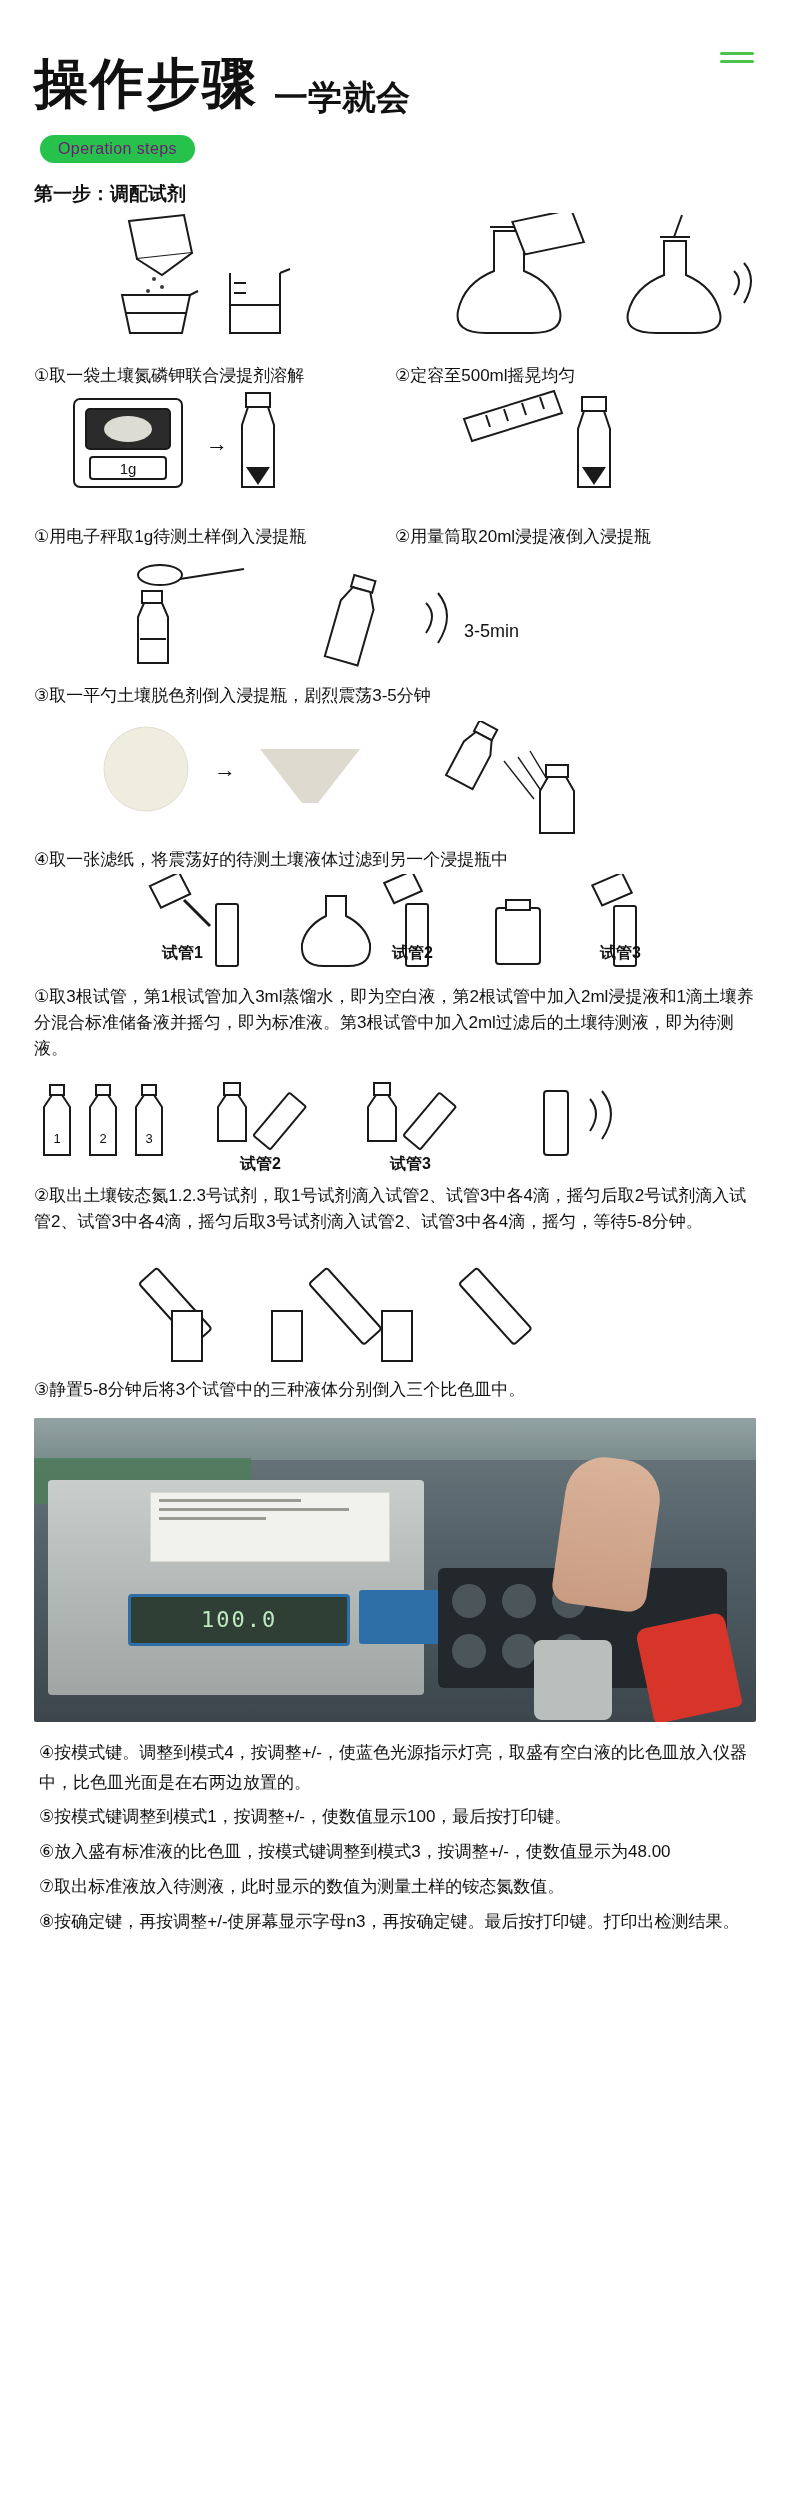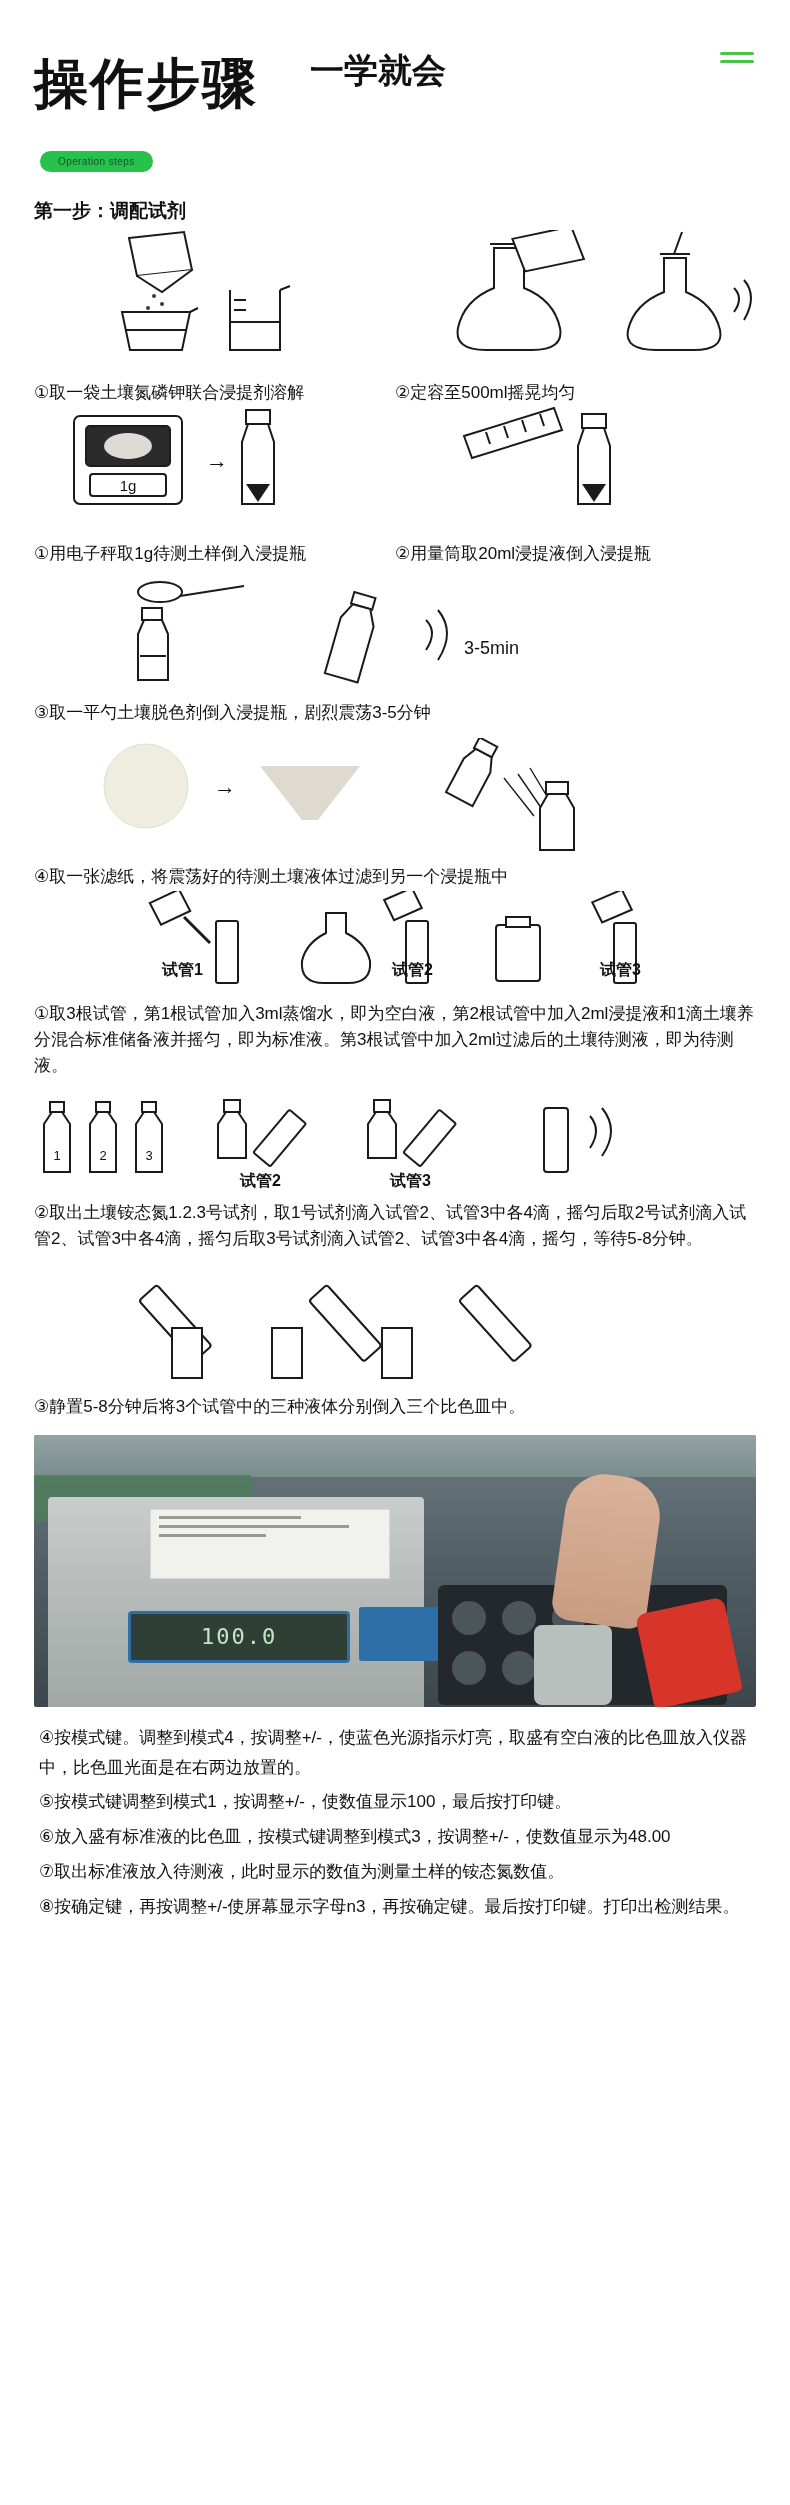--- a/index.html
+++ b/index.html
@@ -31,51 +31,50 @@
     height:3px;
     background:#4cc24c;
     border-radius:2px;
     margin-bottom:5px;
   }
   .hamburger span:nth-child(1){width:34px;}
   .hamburger span:nth-child(2){width:34px;}
   .title-row{
     padding-top:48px;
     display:flex;
-    align-items:flex-start;
-    gap:36px;
+    align-items:flex-end;
   }
   .title-main{
     font-size:54px;
     font-weight:bold;
     letter-spacing:2px;
     color:#111;
   }
   .title-sub{
     font-size:34px;
     font-weight:bold;
     color:#111;
     margin-left:16px;
   }
   .pill{
     display:inline-block;
-    margin-top:30px;
+    margin-top:14px;
     margin-left:6px;
     background:#27c24c;
-    color:#14532d;
-    font-size:10px;
+    color:#701a75;
+    font-size:16px;
     padding:5px 18px;
     border-radius:14px;
     letter-spacing:.4px;
   }
   
   .step-head{
     font-size:19px;
     font-weight:bold;
-    margin:26px 0 6px 0;
+    margin:18px 0 6px 0;
     color:#111;
   }
   .caption{
     font-size:17px;
     line-height:1.55;
     color:#111;
     margin:6px 0 0 0;
   }
   .cap-row{
     display:flex;
@@ -85,21 +84,21 @@
   }
   .cap-row > div{flex:1;}
   .fig{
     position:relative;
     width:100%;
   }
   
   .photo{
     margin-top:14px;
     width:100%;
-    height:272px;
+    height:304px;
     border-radius:2px;
     position:relative;
     overflow:hidden;
     background:linear-gradient(180deg,#6d7b80 0%,#55626a 40%,#3c464c 100%);
   }
   .ph-wall{
     position:absolute;left:0;top:0;width:100%;height:42px;
     background:linear-gradient(180deg,#93a3a3,#7b8c8c);
   }
   .ph-green{

